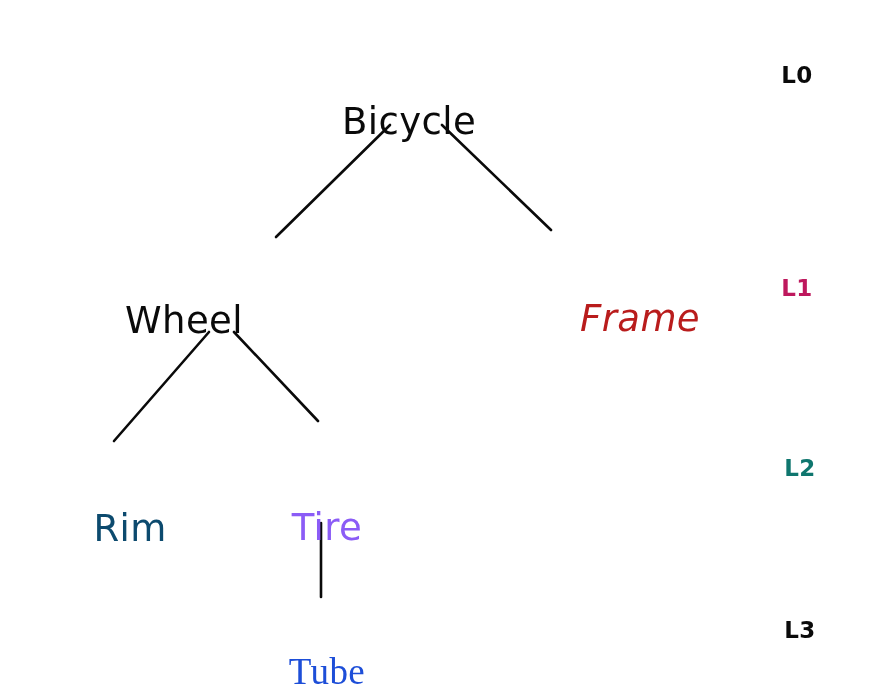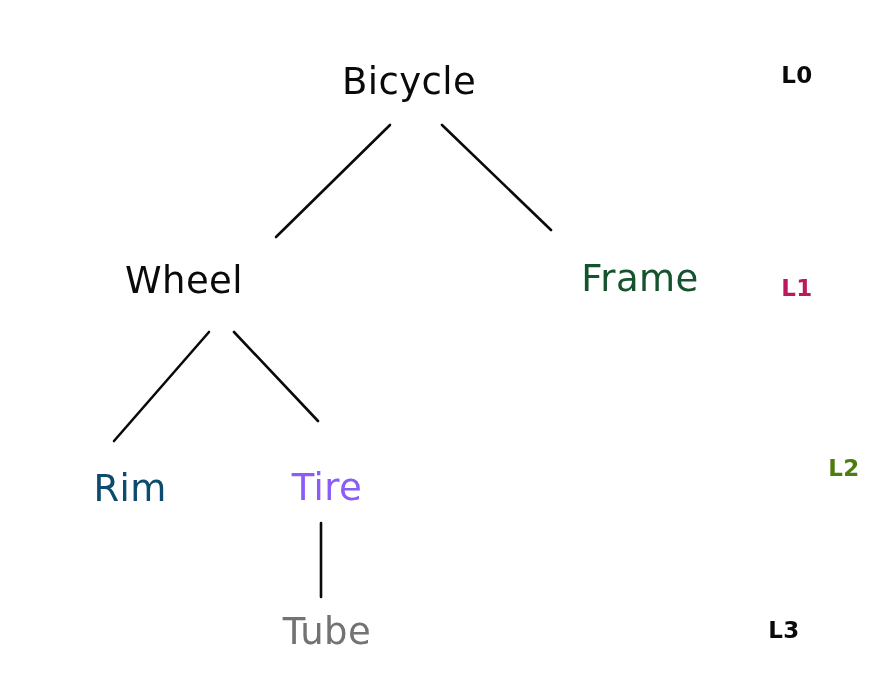--- a/index.html
+++ b/index.html
@@ -29,20 +29,21 @@
   .node-label {
     position: absolute;
     color: #0a0a0a;
     font-family: "DejaVu Sans", sans-serif;
     font-size: 37px;
     font-weight: 400;
     letter-spacing: 0.4px;
     white-space: nowrap;
     transform: translate(-50%, -50%);
     line-height: 1;
+    margin-top: 40px;
   }
   .level-label {
     position: absolute;
     color: #0a0a0a;
     font-family: "DejaVu Sans", sans-serif;
     font-size: 23px;
     font-weight: 700;
     letter-spacing: 0.5px;
     white-space: nowrap;
     transform: translate(-50%, -50%);
@@ -58,25 +59,25 @@
       <line x1="390" y1="125" x2="276" y2="237" stroke="#0a0a0a" stroke-width="2.6" stroke-linecap="round"></line>
       <line x1="442" y1="125" x2="551" y2="230" stroke="#0a0a0a" stroke-width="2.6" stroke-linecap="round"></line>
       <line x1="209" y1="332" x2="114" y2="441" stroke="#0a0a0a" stroke-width="2.6" stroke-linecap="round"></line>
       <line x1="234" y1="332" x2="318" y2="421" stroke="#0a0a0a" stroke-width="2.6" stroke-linecap="round"></line>
       <line x1="321" y1="523" x2="321" y2="597" stroke="#0a0a0a" stroke-width="2.6" stroke-linecap="round"></line>
     </svg>
 
   <div id="node-layer">
       <div class="node-label" style="left: 409px; top: 81px; color: rgb(10, 10, 10);">Bicycle</div>
       <div class="node-label" style="left: 184px; top: 280px; color: rgb(10, 10, 10);">Wheel</div>
-      <div class="node-label" style="left: 640px; top: 278px; color: #14532d;">Frame</div>
+      <div class="node-label" style="left: 640px; top: 278px; color: #b91c1c; font-style: italic;">Frame</div>
       <div class="node-label" style="left: 130px; top: 488px; color: #0c4a6e;">Rim</div>
       <div class="node-label" style="left: 327px; top: 487px; color: #8b5cf6;">Tire</div>
-      <div class="node-label" style="left: 327px; top: 631px; color: #737373;">Tube</div>
+      <div class="node-label" style="left: 327px; top: 631px; color: #1d4ed8; font-family: Liberation Serif, serif;">Tube</div>
     </div>
   <div id="level-layer">
       <div class="level-label" style="left: 797px; top: 75px; color: rgb(10, 10, 10);">L0</div>
       <div class="level-label" style="left: 797px; top: 288px; color: #be185d;">L1</div>
-      <div class="level-label" style="left: 844px; top: 468px; color: #4d7c0f;">L2</div>
-      <div class="level-label" style="left: 784px; top: 630px; color: rgb(10, 10, 10);">L3</div>
+      <div class="level-label" style="left: 800px; top: 468px; color: #0f766e;">L2</div>
+      <div class="level-label" style="left: 800px; top: 630px; color: rgb(10, 10, 10);">L3</div>
     </div>
 
 </div>
 
 </body></html>

